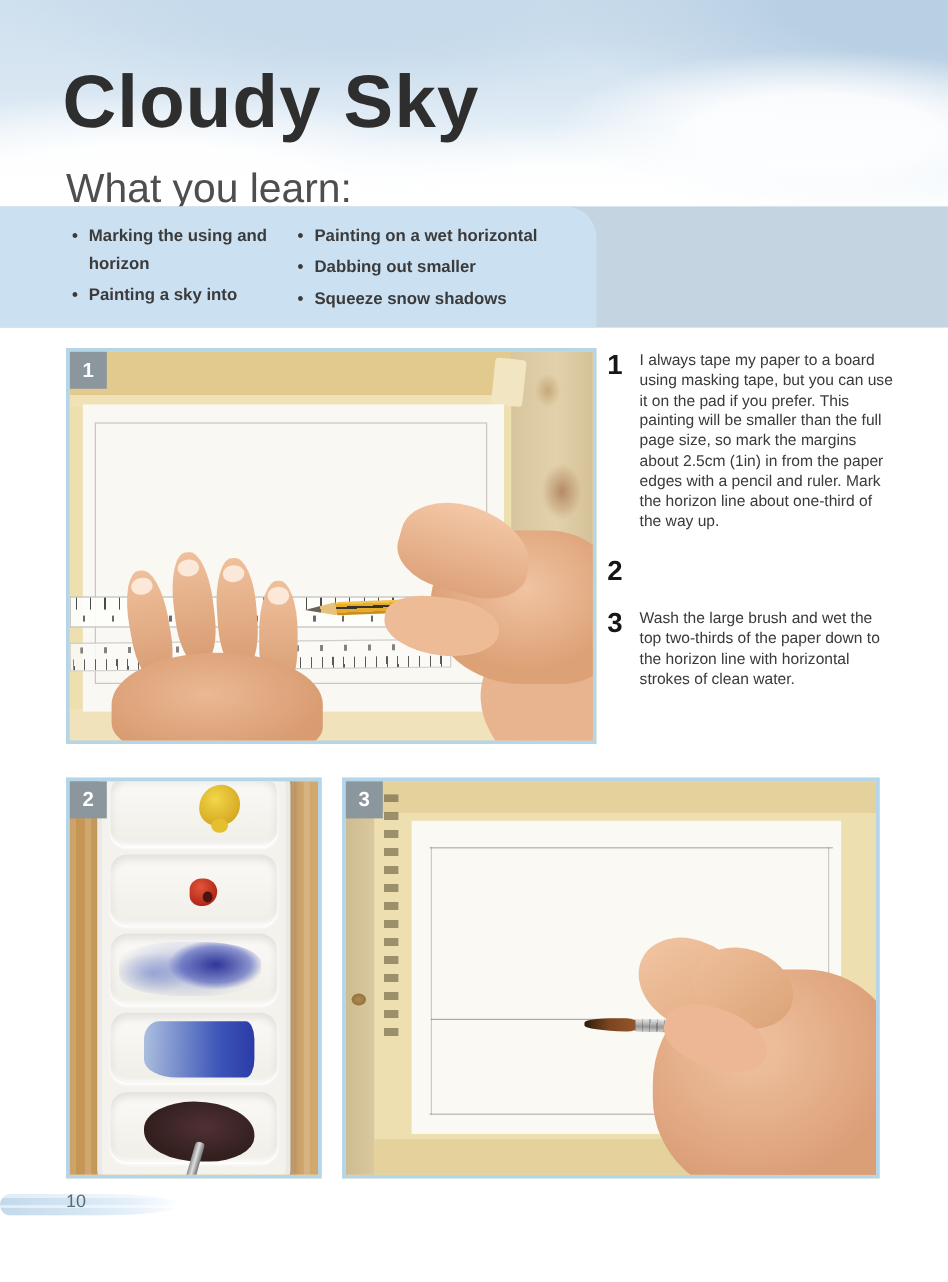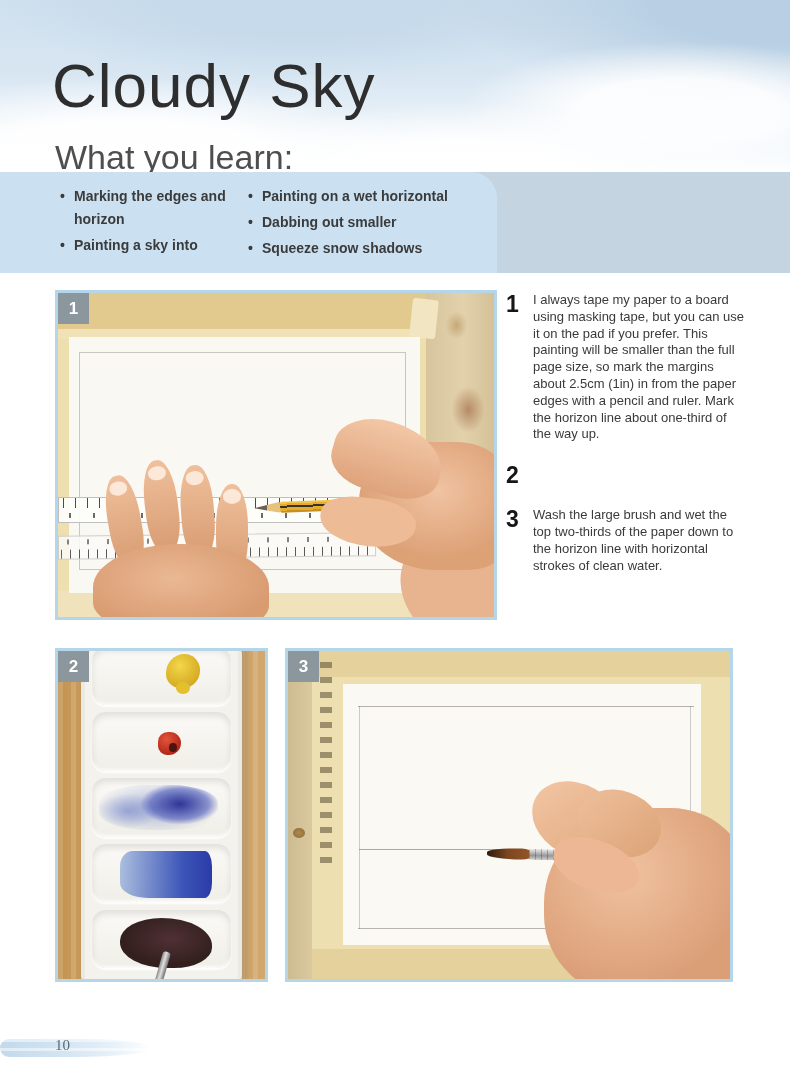--- a/index.html
+++ b/index.html
@@ -16,21 +16,21 @@
       radial-gradient(55% 75% at 16% 98%, rgba(255,255,255,.95) 0 38%, rgba(255,255,255,0) 72%),
       radial-gradient(45% 62% at 58% 100%, rgba(255,255,255,.92) 0 32%, rgba(255,255,255,0) 68%),
       radial-gradient(42% 58% at 86% 62%, rgba(255,255,255,.88) 0 30%, rgba(255,255,255,0) 66%),
       radial-gradient(60% 85% at 98% 2%, #b9d0e4 0 26%, rgba(185,208,228,0) 68%),
       radial-gradient(52% 62% at 38% 0%, #c6daeb 0 32%, rgba(198,218,235,0) 74%),
       linear-gradient(180deg, #cfe0ee 0%, #d8e6f2 42%, #eef5fa 80%, #ffffff 100%);
   }
 
   .title {
     position:absolute; left:52px; top:50px;
-    font-size:62px; font-weight:400; letter-spacing:1px; color:#2e2e2e;
+    font-size:62px; font-weight:700; letter-spacing:1px; color:#2e2e2e;
   }
   .subtitle {
     position:absolute; left:55px; top:138px;
     font-size:34px; font-weight:100; color:#4e4e4e;
   }
 
   
   .learn-band { position:absolute; left:0; top:172px; width:790px; height:101px; background:#c4d4e0; }
   .learn-box  { position:absolute; left:0; top:0; width:497px; height:101px; background:#cbe1f2; border-radius:0 26px 0 0; }
   .learn-col { list-style:none; position:absolute; top:13px; }
@@ -183,21 +183,21 @@
   .p3-f1 { position:absolute; left:-7%; top:-13%; width:46%; height:38%;
     background:linear-gradient(120deg,#f2c6a4,#e0a87e); border-radius:50%; transform:rotate(28deg); }
   .p3-f2 { position:absolute; left:16%; top:-9%; width:42%; height:34%;
     background:linear-gradient(120deg,#eec09c,#dca276); border-radius:50%; transform:rotate(20deg); }
   .p3-thumb { position:absolute; left:4%; top:17%; width:44%; height:26%;
     background:#edb795; border-radius:45% 55% 50% 50%; transform:rotate(18deg); }
   .p3-arm { position:absolute; right:-22%; bottom:-28%; width:92%; height:72%;
     background:#e3ab83; border-radius:60% 28% 0 50%; transform:rotate(16deg); }
 
   
-  .folio { position:absolute; left:0; top:1034px; width:220px; height:34px;font-family:Liberation Serif, serif; }
+  .folio { position:absolute; left:0; top:990px; width:220px; height:34px; }
   .folio-wash { position:absolute; left:0; top:5px; width:152px; height:18px;
     background:
       linear-gradient(180deg, rgba(255,255,255,.5) 0 3px, transparent 3px 9px, rgba(255,255,255,.5) 9px 12px, transparent 12px),
       linear-gradient(90deg, #c2d9ec 0%, #d5e6f3 45%, #e5f0f9 72%, rgba(229,240,249,0) 100%);
     border-radius:9px 45% 50% 9px / 50%; }
   .folio-num { position:absolute; left:55px; top:3px; font-size:15px; font-weight:100; color:#586a74; }
 </style>
 </head>
 <body>
 
@@ -206,21 +206,21 @@
   <div class="sky"></div>
 
   <h1 class="title">Cloudy Sky</h1>
   <div class="subtitle">What you learn:</div>
 
   <div class="learn-band">
     <div class="learn-box">
       <ul class="learn-col c1">
         <li class="learn-item">
           <span class="dot">•</span>
-          <span class="txt">Marking the edges and horizon</span>
+          <span class="txt">Marking the using and horizon</span>
         </li>
         <li class="learn-item">
           <span class="dot">•</span>
           <span class="txt">Painting a sky into</span>
         </li>
       </ul>
       <ul class="learn-col c2">
         <li class="learn-item">
           <span class="dot">•</span>
           <span class="txt">Painting on a wet horizontal</span>

